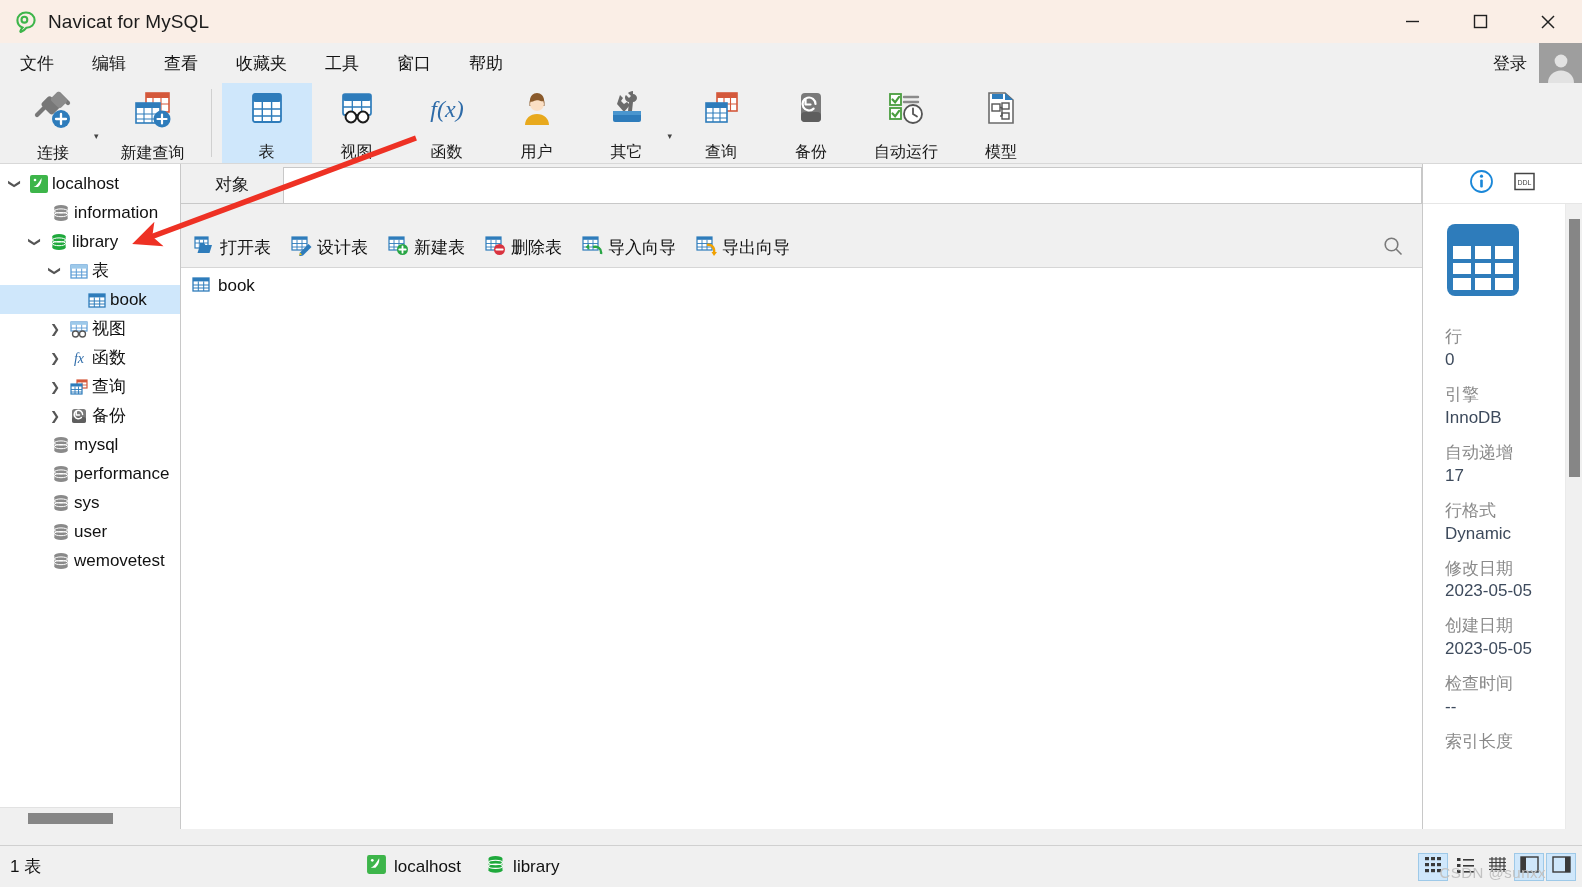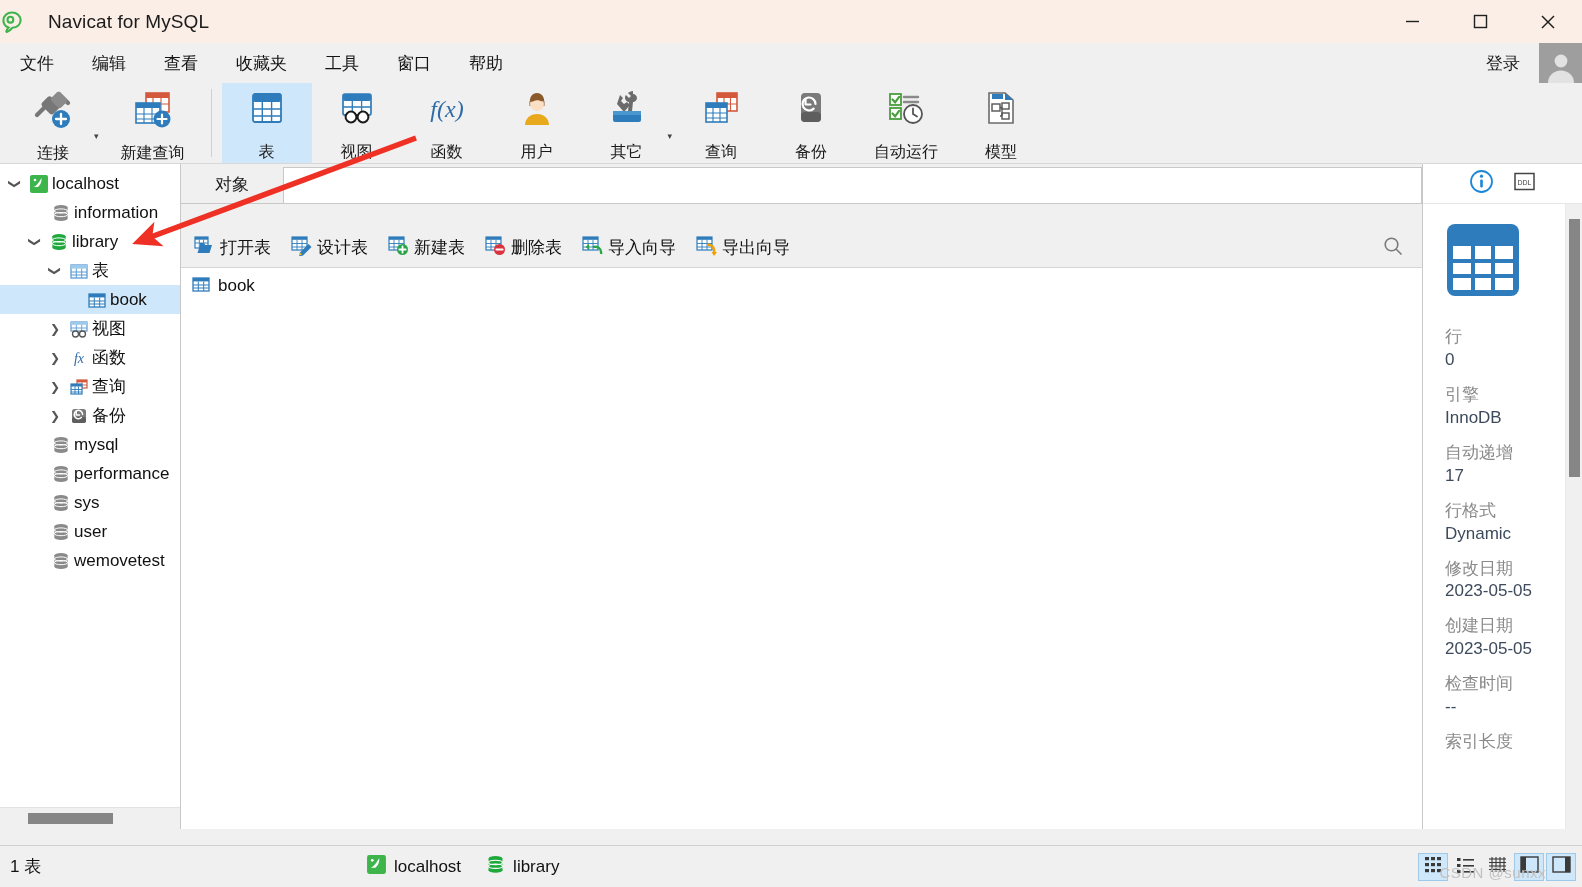--- a/index.html
+++ b/index.html
@@ -17,21 +17,21 @@
     display: flex; flex-direction: column;
   }
 
   
   .titlebar {
     height: 43px; min-height: 43px;
     background: #faeee6;
     display: flex; align-items: center;
     position: relative;
   }
-  .titlebar-left { display: flex; align-items: center; gap: 24px; }
+  .titlebar-left { display: flex; align-items: center; padding-left: 14px; gap: 10px; }
   .navicat-logo { width: 24px; height: 24px; position: relative; }
   .win-title {
     font-size: 19px; color: #1b1b1b; letter-spacing: 0.1px;
   }
   .titlebar-right { position: absolute; right: 0; top: 0; height: 43px; display: flex; }
   .winbtn {
     width: 68px; height: 43px;
     display: flex; align-items: center; justify-content: center;
     color: #202020;
   }
@@ -44,21 +44,21 @@
     position: relative;
     padding-left: 8px;
   }
   .menu-item {
     font-size: 17px; color: #141414;
     padding: 3px 12px; margin-right: 14px;
     cursor: default;
   }
   .menubar-right {
     position: absolute; right: 0; top: 0; height: 40px;
-    display: flex; align-items: center; gap: 7px;
+    display: flex; align-items: center; gap: 0px;
   }
   .login-link {
     font-size: 17px; color: #141414; padding: 0 12px;
   }
   .avatar-box {
     width: 43px; height: 40px;
     background: #9e9e9e;
     display: flex; align-items: flex-end; justify-content: center;
     overflow: hidden;
   }

